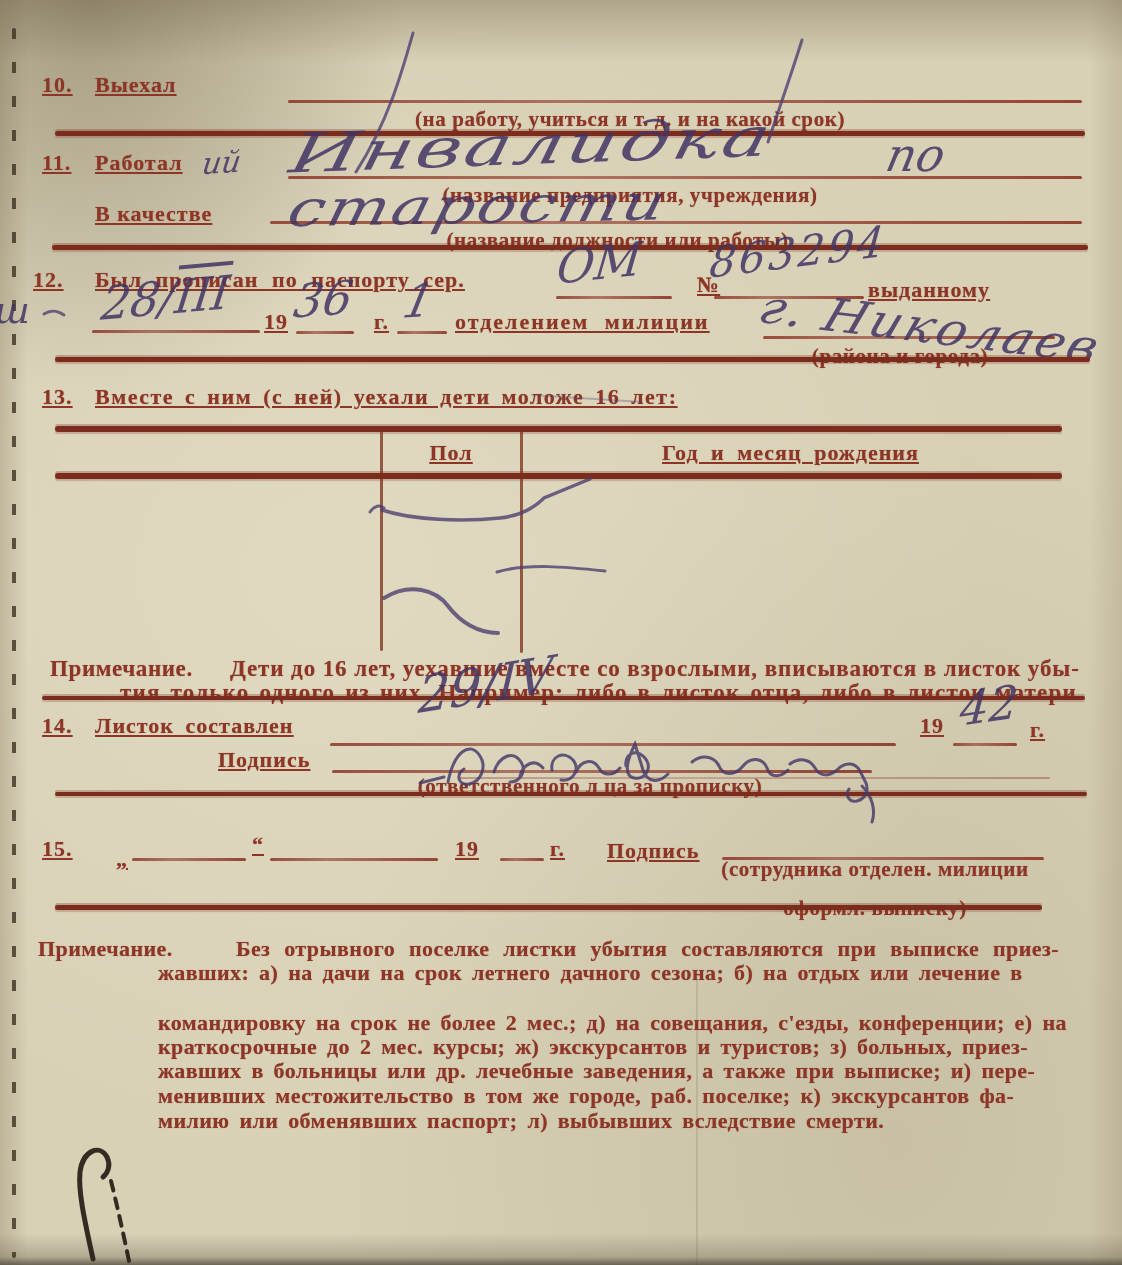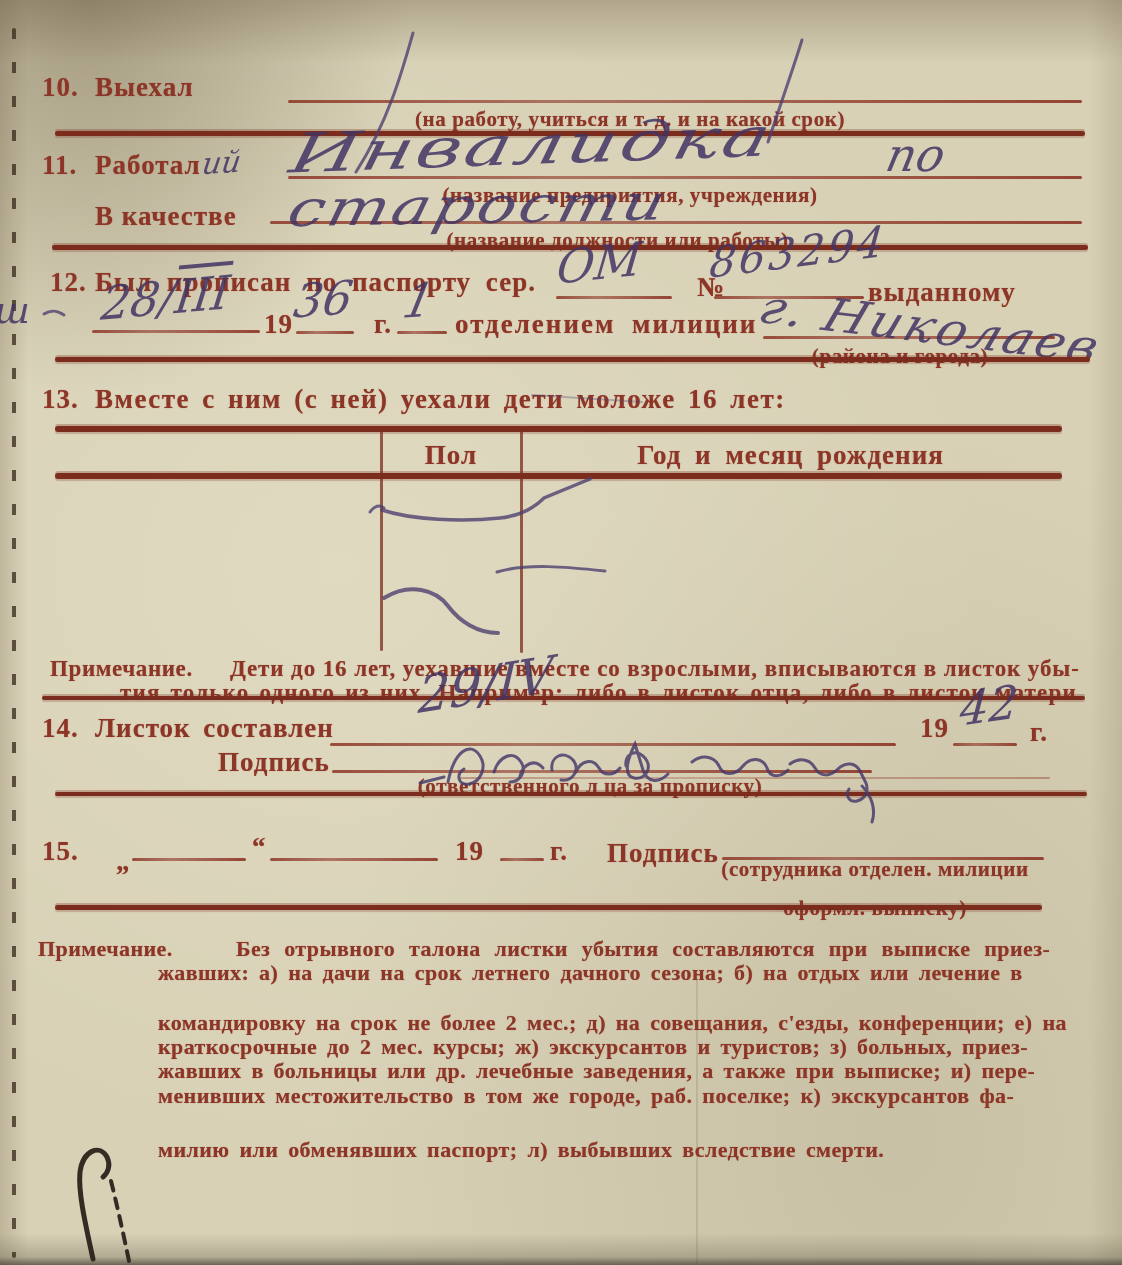--- a/index.html
+++ b/index.html
@@ -12,21 +12,21 @@
       linear-gradient(270deg, rgba(120,105,78,.20), rgba(120,105,78,0) 3%),
       radial-gradient(ellipse at 30% 45%, rgba(255,252,235,.20), transparent 60%),
       radial-gradient(ellipse at 80% 90%, rgba(120,105,75,.16), transparent 45%),
       #d8d1b6;
     font-family:"Liberation Serif",serif;}
   .crease{position:absolute;width:2px;background:rgba(110,98,72,.18);}
   .perf{position:absolute;left:12px;top:28px;height:1230px;width:4px;border-radius:2px;
     background:repeating-linear-gradient(180deg,#3f3020 0 11px, rgba(63,48,32,0) 11px 34px);opacity:.8;}
   .print{position:absolute;font-family:"Liberation Serif",serif;font-weight:700;color:#8d3526;
     white-space:nowrap;letter-spacing:1px;text-shadow:0 0 1px rgba(141,53,38,.55);}
-  .sz-main{font-size:27px;}
+  .sz-main{font-size:22px;text-decoration:underline;}
   .hint{font-size:21px;letter-spacing:.6px;text-align:center;}
   .note{font-size:23px;letter-spacing:.6px;}
   .note2{font-size:22px;letter-spacing:.4px;word-spacing:4px;}
   .rule{position:absolute;height:3px;border-radius:2px;
     background:linear-gradient(90deg, rgba(141,53,38,.85), rgba(141,53,38,.6) 35%, rgba(141,53,38,.9));}
   .thin{height:2px;opacity:.8;}
   .heavy{position:absolute;height:5px;background:#7c2c1c;border-radius:3px;
     box-shadow:0 -2px 0 rgba(124,44,28,.30), 0 2px 1px rgba(124,44,28,.25);}
   .vline{position:absolute;width:3px;background:rgba(124,44,28,.75);border-radius:2px;}
   .hw{position:absolute;font-family:"DejaVu Serif",serif;font-style:italic;
@@ -58,21 +58,21 @@
   <div class="rule" style="left:270px;top:221px;width:812px;"></div>
   <span class="print hint" style="left:385px;top:228px;width:465px;">(название должности или работы)</span>
 
   <span class="hw" style="left:205px;top:146px;font-size:30px;transform:rotate(-4deg) skewX(-12deg);">ий</span>
   <span class="hw" style="left:298px;top:122px;font-size:54px;letter-spacing:2px;transform:rotate(-2deg) skewX(-14deg) scaleX(1.45);">Инвалидка</span>
   <span class="hw" style="left:893px;top:128px;font-size:46px;transform:skewX(-12deg);">по</span>
   <span class="hw" style="left:296px;top:180px;font-size:50px;letter-spacing:2px;transform:rotate(-1deg) skewX(-14deg) scaleX(1.3);">старости</span>
 
   <div class="heavy" style="left:52px;top:245px;width:1036px;"></div>
 
-  <span class="print sz-main" style="left:50px;top:267px;">12.</span>
+  <span class="print sz-main" style="left:33px;top:267px;">12.</span>
   <span class="print sz-main" style="left:95px;top:267px;word-spacing:7px;">Был прописан по паспорту сер.</span>
   <div class="rule" style="left:556px;top:296px;width:116px;"></div>
   <span class="hw" style="left:560px;top:240px;font-size:46px;transform:rotate(-6deg) skewX(-12deg);">ОМ</span>
   <span class="print sz-main" style="left:697px;top:272px;">№</span>
   <div class="rule" style="left:714px;top:296px;width:150px;"></div>
   <span class="hw" style="left:712px;top:238px;font-size:42px;letter-spacing:3px;transform:rotate(-7deg) skewX(-12deg);">863294</span>
   <span class="print sz-main" style="left:868px;top:277px;">выданному</span>
 
   <span class="hw" style="left:-6px;top:288px;font-size:38px;">ш</span>
   <div class="rule" style="left:92px;top:330px;width:168px;"></div>
@@ -130,27 +130,27 @@
   <div class="rule" style="left:500px;top:858px;width:44px;"></div>
   <span class="print sz-main" style="left:550px;top:836px;">г.</span>
   <span class="print sz-main" style="left:607px;top:838px;">Подпись</span>
   <div class="rule" style="left:722px;top:857px;width:322px;"></div>
   <span class="print hint" style="left:700px;top:825px;width:350px;margin-top:32px;">(сотрудника отделен. милиции</span>
   <span class="print hint" style="left:770px;top:896px;width:210px;">оформл. выписку)</span>
 
   <div class="heavy" style="left:55px;top:905px;width:987px;"></div>
 
   <span class="print note2" style="left:38px;top:936px;">Примечание.</span>
-  <span class="print note2" style="left:236px;top:936px;word-spacing:8px;">Без отрывного талона листки убытия составляются при выписке приез-</span>
+  <span class="print note2" style="left:236px;top:936px;word-spacing:8px;">Без отрывного поселке листки убытия составляются при выписке приез-</span>
   <span class="print note2" style="left:158px;top:960px;">жавших: а) на дачи на срок летнего  дачного сезона;  б) на отдых  или лечение в</span>
   <span class="print note2" style="left:158px;top:1010px;">командировку на срок не более 2 мес.; д) на совещания, с'езды, конференции; е) на</span>
   <span class="print note2" style="left:158px;top:1034px;">краткосрочные до 2 мес. курсы; ж) экскурсантов и туристов; з) больных, приез-</span>
   <span class="print note2" style="left:158px;top:1058px;">жавших в больницы или др. лечебные заведения, а также при выписке;  и) пере-</span>
   <span class="print note2" style="left:158px;top:1083px;">менивших местожительство в том же городе, раб. поселке;  к) экскурсантов фа-</span>
-  <span class="print note2" style="left:158px;top:1108px;margin-top:29px;">милию или обменявших паспорт; л) выбывших вследствие смерти.</span>
+  <span class="print note2" style="left:158px;top:1108px;">милию или обменявших паспорт; л) выбывших вследствие смерти.</span>
 
   <svg class="ink" width="1122" height="1265" viewBox="0 0 1122 1265">
     <g stroke="#4c3e6e" stroke-width="3" fill="none" stroke-linecap="round" opacity="0.78">
       <path d="M413,33 C402,72 388,122 356,172"></path>
       <path d="M802,40 C792,72 780,106 768,142"></path>
       <path d="M44,314 c8,-5 14,-3 20,1"></path>
       <path d="M370,512 c4,-6 10,-8 14,-4"></path>
       <path d="M382,510 c30,10 80,12 118,8 c20,-2 34,-10 44,-20 l46,-19" stroke-width="3.5"></path>
       <path d="M497,572 c30,-9 70,-5 108,-1"></path>
       <path d="M384,598 c26,-16 52,-8 64,8 c12,16 30,27 50,27" stroke-width="4"></path>

